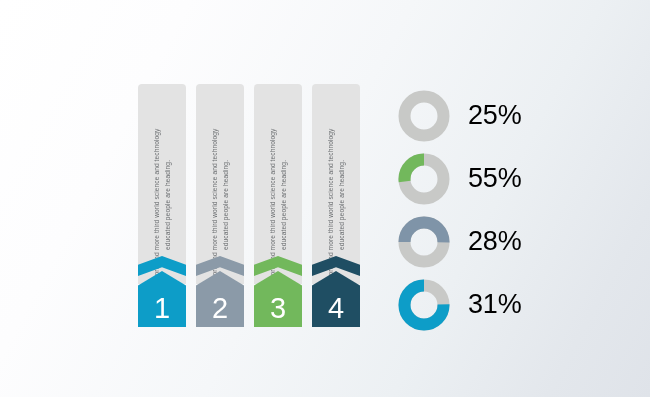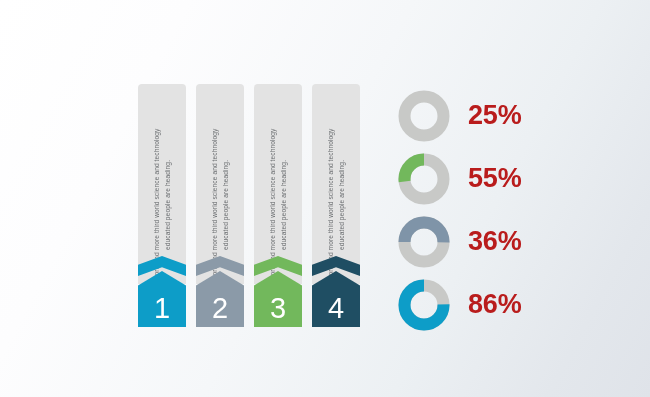--- a/index.html
+++ b/index.html
@@ -138,22 +138,22 @@
     position:relative;
     width:52px; height:52px;
     flex:0 0 auto;
   }
   .donut svg { display:block; }
 
   .donut-label {
     margin-left:18px;
     font-size:27px;
     line-height:1;
-    font-weight:700;
-    color:#b91c1c;
+    font-weight:400;
+    color:#000000;
     letter-spacing:-0.2px;
     white-space:nowrap;
   }
 </style>
 </head>
 <body>
 
 <div class="canvas">
 
   <div class="bars">
@@ -225,28 +225,28 @@
       <div class="donut-label">55%</div>
     </div>
 
     <div class="donut-row">
       <div class="donut">
         <svg width="52" height="52" viewBox="0 0 52 52" aria-hidden="true">
           <circle cx="26" cy="26" r="19.5" fill="none" stroke="#c8c9c7" stroke-width="12"></circle>
           <circle cx="26" cy="26" r="19.5" fill="none" stroke="#7f94a8" stroke-width="12" stroke-dasharray="61.3 61.3" transform="rotate(180 26 26)"></circle>
         </svg>
       </div>
-      <div class="donut-label">36%</div>
+      <div class="donut-label">28%</div>
     </div>
 
     <div class="donut-row">
       <div class="donut">
         <svg width="52" height="52" viewBox="0 0 52 52" aria-hidden="true">
           <circle cx="26" cy="26" r="19.5" fill="none" stroke="#c8c9c7" stroke-width="12"></circle>
           <circle cx="26" cy="26" r="19.5" fill="none" stroke="#0d9dc8" stroke-width="12" stroke-dasharray="91.9 30.6" transform="rotate(-90 26 26) scale(1,-1) translate(0,-52)"></circle>
         </svg>
       </div>
-      <div class="donut-label">86%</div>
+      <div class="donut-label">31%</div>
     </div>
 
   </div>
 
 </div>
 
 </body></html>

